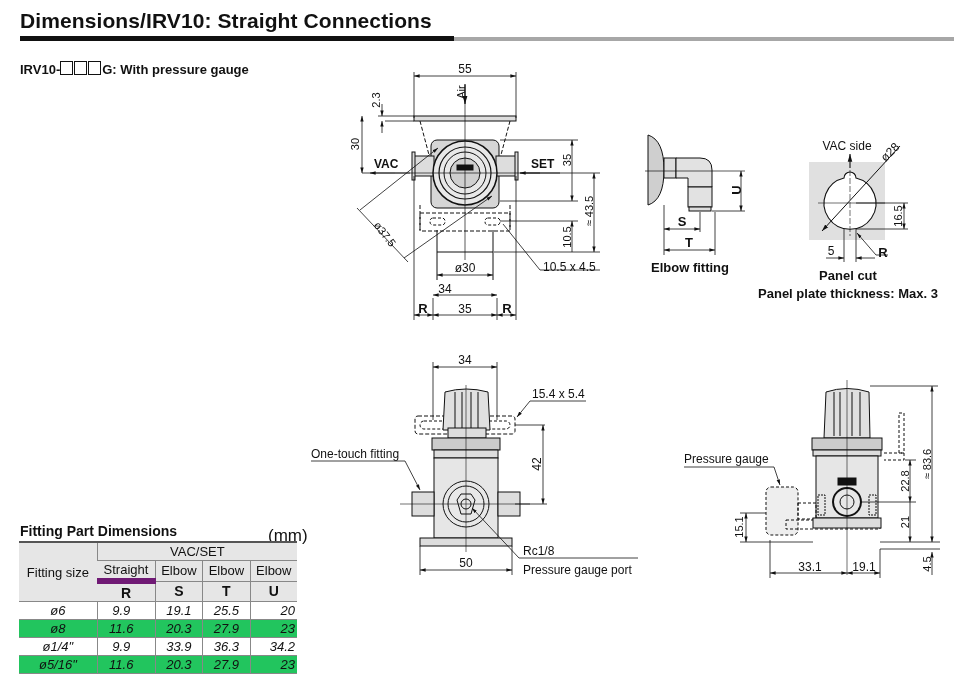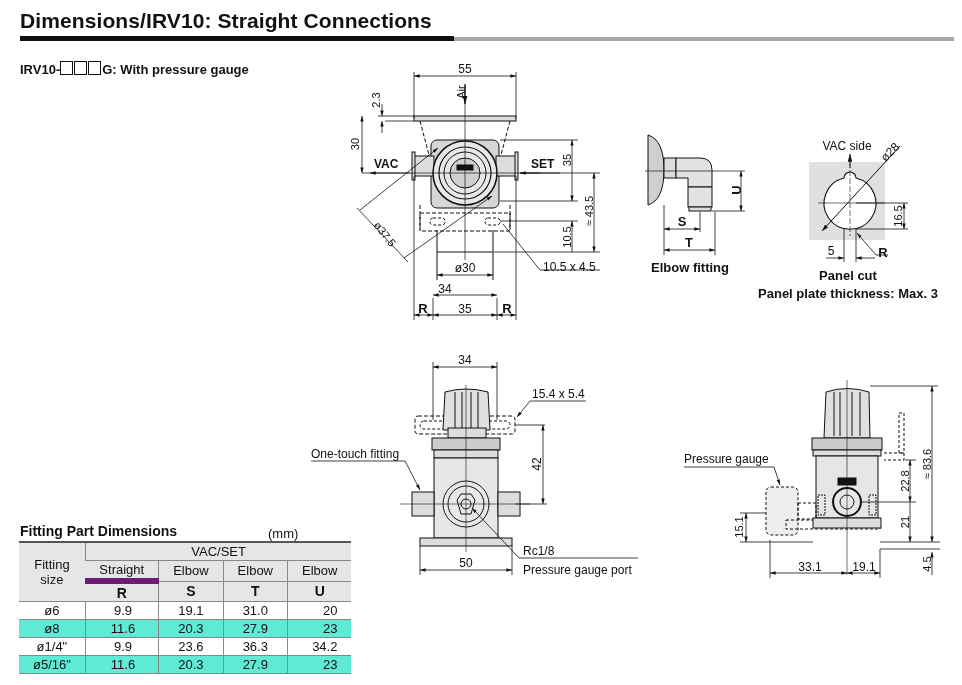--- a/index.html
+++ b/index.html
@@ -5,28 +5,28 @@
   html,body{margin:0;padding:0;background:#fff;}
   body{width:962px;height:685px;position:relative;overflow:hidden;font-family:"Liberation Sans",sans-serif;color:#111;}
   .title{position:absolute;left:20px;top:9px;font-size:21px;font-weight:bold;letter-spacing:0.1px;}
   .rule-black{position:absolute;left:20px;top:36px;width:434px;height:5px;background:#111;}
   .rule-gray{position:absolute;left:454px;top:37px;width:500px;height:4px;background:#a7a7a7;}
   .subtitle{position:absolute;left:20px;top:61px;font-size:13px;font-weight:bold;}
   .box{display:inline-block;width:11px;height:12px;border:1.3px solid #111;margin-right:1px;vertical-align:-1px;}
   svg{position:absolute;left:0;top:0;}
   svg text{font-family:"Liberation Sans",sans-serif;fill:#111;}
   .tbl-title{position:absolute;left:20px;top:523px;font-size:14px;font-weight:bold;}
-  .tbl-unit{position:absolute;left:268px;top:526px;font-size:13px;}
+  .tbl-unit{position:absolute;left:268px;top:526px;font-size:17px;}
   table.fit{position:absolute;left:19px;top:541px;border-collapse:collapse;font-size:13px;width:278px;}
-  table.fit td{text-align:center;height:17px;padding:0 14px;border-left:1px solid #888;margin-top:43px;}
+  table.fit td{text-align:center;height:17px;padding:0 2px;border-left:1px solid #888;margin-top:43px;}
   table.fit td:first-child{border-left:none;text-align:center;}
   table.fit tr.hdr td{background:#e6e6e6;}
   table.fit tr.top{border-top:2px solid #555;}
-  table.fit tr.row td{border-top:1px solid #888;}
-  table.fit tr.row.alt td{background:#5eead4;}
+  table.fit tr.row td{border-top:1px solid #888;font-style:italic;}
+  table.fit tr.row.alt td{background:#22c55e;}
   table.fit tr.last td{border-bottom:1px solid #888;}
   table.fit td.num{text-align:center;padding-right:12px;}
   table.fit td.numl{text-align:right;padding-left:12px;}
   .b{font-weight:bold;font-size:14px;}
 </style>
 </head>
 <body>
 
 <div class="title">Dimensions/IRV10: Straight Connections</div>
 <div class="rule-black"></div>
@@ -284,34 +284,34 @@
   <tr class="hdr">
     <td class="b">R</td>
     <td class="b">S</td>
     <td class="b">T</td>
     <td class="b">U</td>
   </tr>
   <tr class="row">
     <td>ø6</td>
     <td class="num">9.9</td>
     <td>19.1</td>
-    <td>31.0</td>
+    <td>25.5</td>
     <td class="numl">20</td>
   </tr>
   <tr class="row alt">
     <td>ø8</td>
     <td class="num">11.6</td>
     <td>20.3</td>
     <td>27.9</td>
     <td class="numl">23</td>
   </tr>
   <tr class="row">
     <td>ø1/4"</td>
     <td class="num">9.9</td>
-    <td>23.6</td>
+    <td>33.9</td>
     <td>36.3</td>
     <td class="numl">34.2</td>
   </tr>
   <tr class="row alt last">
     <td>ø5/16"</td>
     <td class="num">11.6</td>
     <td>20.3</td>
     <td>27.9</td>
     <td class="numl">23</td>
   </tr>

